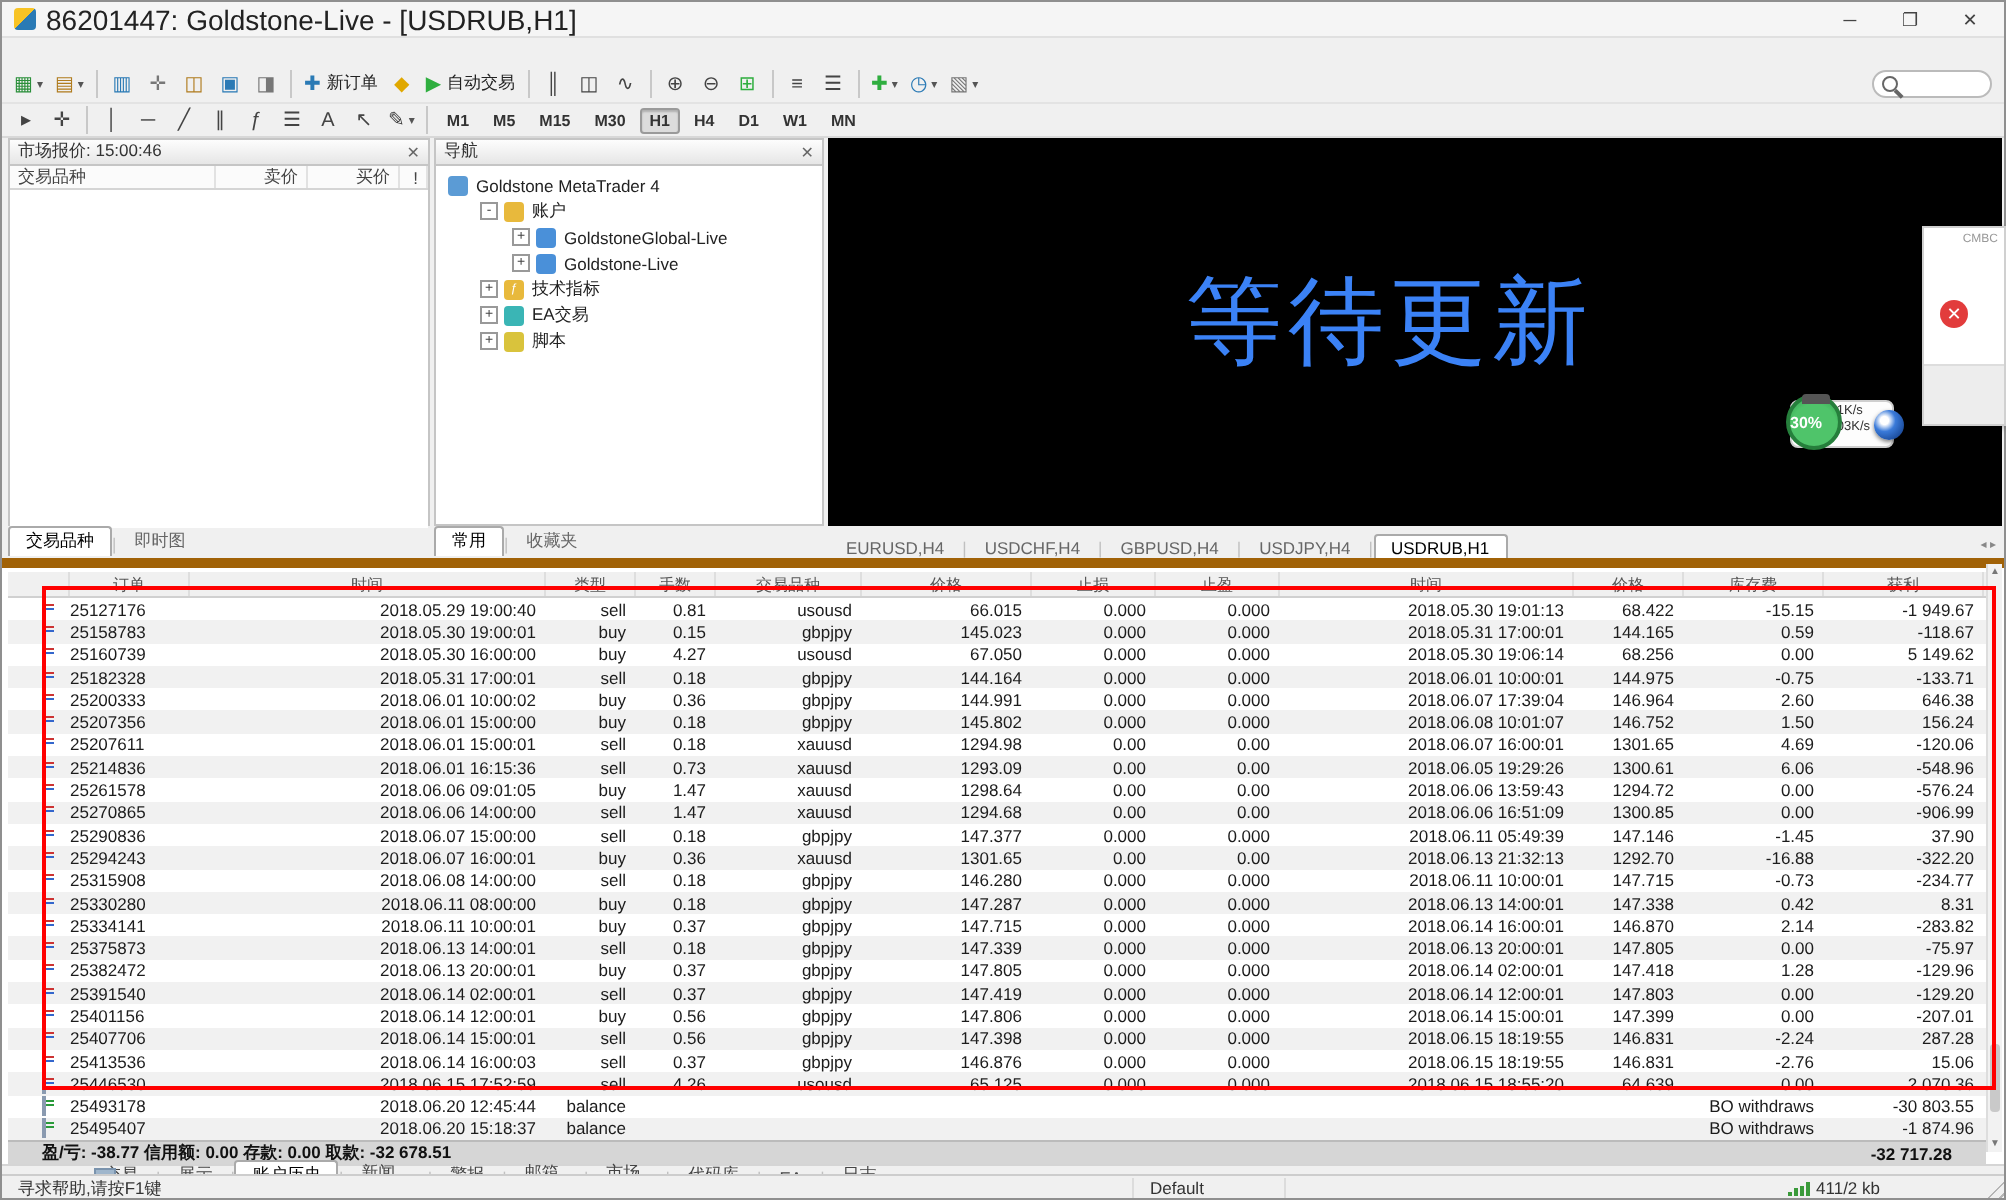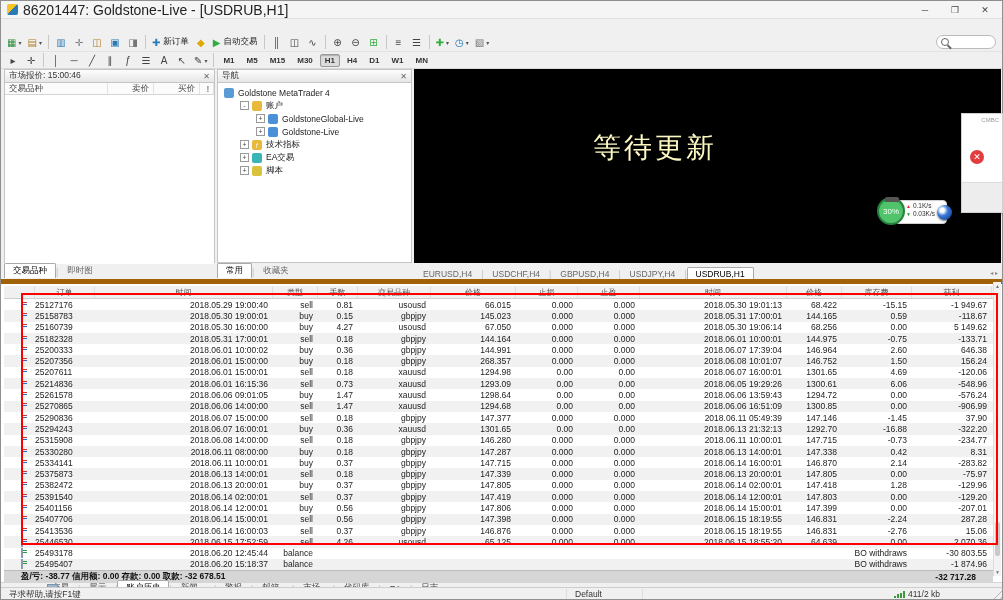--- a/index.html
+++ b/index.html
@@ -36,36 +36,36 @@
 .p-close{margin-left:auto;font-size:8px;color:#666;}
 .mw{left:3px;width:211px;height:194px;}
 .mw-cols{height:12px;display:flex;border-bottom:1px solid #d5d5d5;background:#fbfbfb;font-size:8.5px;color:#444;}
 .mw-col{padding:0 4px;border-right:1px solid #e2e2e2;display:flex;align-items:center;}
 .nav{left:216px;width:195px;height:194px;}
 .tree{font-size:8.5px;color:#222;padding-top:3px;}
 .tree-row{height:13px;display:flex;align-items:center;}
 .expander{width:9px;height:9px;border:1px solid #999;background:#fff;font-size:7px;line-height:7px;text-align:center;color:#444;margin-right:3px;flex:0 0 9px;}
 .tree-ico{width:10px;height:10px;border-radius:2px;margin-right:4px;flex:0 0 10px;font-size:6px;color:#fff;text-align:center;line-height:10px;}
 .chart{position:absolute;left:413px;top:0;right:1px;height:194px;background:#000;overflow:hidden;}
-.watermark{position:absolute;left:179px;top:60px;font-family:"Liberation Serif","DejaVu Serif",serif;font-size:28px;color:#fef9c3;letter-spacing:3px;}
+.watermark{position:absolute;left:179px;top:60px;font-family:"Liberation Serif","DejaVu Serif",serif;font-size:48px;color:#3b82f6;letter-spacing:3px;}
 
 .tabstrip{position:absolute;height:15px;display:flex;align-items:flex-end;font-size:8.5px;color:#666;}
 .tab{padding:1px 8px;border:1px solid transparent;border-bottom:none;}
 .tab.active{background:#fff;border-color:#aaa;color:#000;border-radius:2px 2px 0 0;}
 .tabdiv{color:#c0c0c0;padding-bottom:1px;}
 
 .popup{position:absolute;left:960px;top:112px;width:42px;height:100px;background:#fff;border:1px solid #d0d0d0;box-shadow:-1px 1px 3px rgba(0,0,0,.4);z-index:30;}
 .popup-label{font-size:6px;color:#999;text-align:right;padding:3px 3px 0 0;}
 .popup-close{position:absolute;left:8px;top:36px;width:14px;height:14px;border-radius:50%;background:#e23c3c;color:#fff;font-size:9px;font-weight:bold;text-align:center;line-height:14px;}
 .popup-foot{position:absolute;left:0;bottom:0;width:100%;height:30px;background:#ededed;border-top:1px solid #ddd;}
 .netwidget{position:absolute;left:876px;top:196px;width:76px;height:30px;z-index:31;}
 .net-pill{position:absolute;left:18px;top:3px;width:52px;height:24px;background:#fdfdfd;border:1px solid #cfcfcf;border-radius:4px;box-shadow:0 1px 2px rgba(0,0,0,.4);}
 .net-row{display:flex;align-items:center;font-size:6.5px;color:#333;padding:1px 0 0 10px;}
 .net-arrow{font-size:5px;margin-right:2px;}
-.net-ball{position:absolute;left:0;top:0;width:28px;height:28px;border-radius:50%;background:radial-gradient(circle at 50% 60%,#4fc46a 0 60%,#2e9e4a 100%);border:2px solid #267f3c;color:#fff;font-size:8px;font-weight:normal;display:flex;align-items:center;justify-content:center;}
+.net-ball{position:absolute;left:16px;top:0;width:28px;height:28px;border-radius:50%;background:radial-gradient(circle at 50% 60%,#4fc46a 0 60%,#2e9e4a 100%);border:2px solid #267f3c;color:#fff;font-size:8px;font-weight:bold;display:flex;align-items:center;}
 .net-ball::before{content:"";position:absolute;top:-2px;left:6px;width:14px;height:5px;border-radius:2px 2px 0 0;background:#555;}
 .net-sphere{position:absolute;right:1px;top:8px;width:15px;height:15px;border-radius:50%;background:radial-gradient(circle at 35% 35%,#fff 0 15%,#3a7ad9 40%,#1d4fa0 75%,#c33 100%);box-shadow:0 1px 2px rgba(0,0,0,.5);}
 
 .terminal{position:absolute;left:0;top:278px;right:0;bottom:0;background:#fff;border-top:5px solid #a16207;padding-left:16px;}
 .hgrid{display:grid;grid-template-columns:14px 60px 178px 45px 40px 73px 85px 62px 62px 147px 55px 70px 80px;align-items:center;height:100%;}
 .thead{position:absolute;left:3px;right:9px;top:2px;height:13px;background:#f0f0f0;border-bottom:1px solid #d0d0d0;padding-left:17px;font-size:8px;color:#555;}
 .thead .hc{text-align:center;border-right:1px solid #dedede;height:100%;display:flex;align-items:center;justify-content:center;overflow:hidden;}
 .thead .hc:first-child{justify-content:flex-start;padding-left:2px;}
 .opts-btn{position:absolute;left:5px;top:4px;width:9px;height:9px;border:1px solid #888;background:#e8e8e8;}
 .rows{position:absolute;left:3px;right:9px;top:15px;}
@@ -448,21 +448,21 @@
           <span class="c">2.60</span>
           <span class="c">646.38</span>
         </div>
         <div class="hrow hgrid alt">
           <span class="c order"><span class="doc-ico"></span></span>
           <span class="c order">25207356</span>
           <span class="c">2018.06.01 15:00:00</span>
           <span class="c">buy</span>
           <span class="c">0.18</span>
           <span class="c">gbpjpy</span>
-          <span class="c">268.357</span>
+          <span class="c">145.802</span>
           <span class="c">0.000</span>
           <span class="c">0.000</span>
           <span class="c">2018.06.08 10:01:07</span>
           <span class="c">146.752</span>
           <span class="c">1.50</span>
           <span class="c">156.24</span>
         </div>
         <div class="hrow hgrid">
           <span class="c order"><span class="doc-ico"></span></span>
           <span class="c order">25207611</span>

